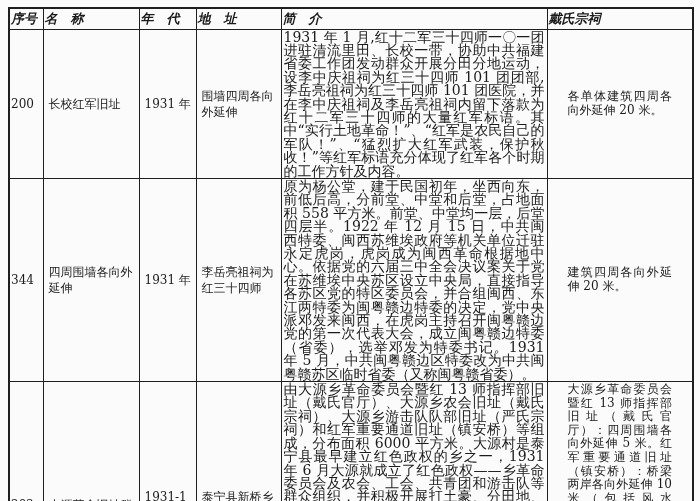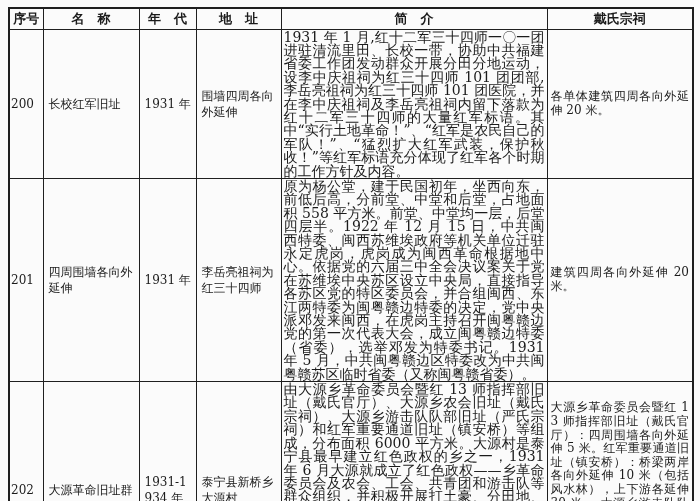--- a/index.html
+++ b/index.html
@@ -30,24 +30,25 @@
     overflow: hidden;
     box-sizing: border-box;
   }
   tr.hdr { height: 21px; }
   tr.r0  { height: 127px; }
   tr.r1  { height: 167px; }
   tr.r2  { height: 176px; }
   th.hcell {
     font-size: 13px;
     font-weight: bold;
-    text-align: center;
+    text-align: left;
     vertical-align: middle;
     padding: 0 1px;
     white-space: nowrap;
+    font-style: italic;
   }
   td.c-id {
     font-size: 12px;
     text-align: left;
     vertical-align: middle;
   }
   td.c-name, td.c-era, td.c-addr {
     font-size: 12px;
     line-height: 16px;
     vertical-align: middle;
@@ -63,21 +64,21 @@
     text-justify: inter-ideograph;
     padding: 1px 2px 0 2px;
     word-break: break-all;
   }
   td.c-prot {
     font-size: 12px;
     line-height: 13.6px;
     vertical-align: middle;
     text-align: justify;
     text-justify: inter-ideograph;
-    padding: 1px 3px;
+    padding: 1px 20px;
     word-break: break-all;
   }
 </style>
 </head>
 <body>
 
 <div class="sheet">
   <table class="doc">
     <colgroup>
       <col style="width:34px">
@@ -100,21 +101,21 @@
     <tbody>
       <tr class="r0">
         <td class="c-id">200</td>
         <td class="c-name">长校红军旧址</td>
         <td class="c-era">1931 年</td>
         <td class="c-addr">围墙四周各向外延伸</td>
         <td class="c-intro">1931 年 1 月,红十二军三十四师一〇一团进驻清流里田、长校一带，协助中共福建省委工作团发动群众开展分田分地运动，设李中庆祖祠为红三十四师 101 团团部,李岳亮祖祠为红三十四师 101 团医院，并在李中庆祖祠及李岳亮祖祠内留下落款为红十二军三十四师的大量红军标语。其中“实行土地革命！”、“红军是农民自己的军队！”、“猛烈扩大红军武装，保护秋收！”等红军标语充分体现了红军各个时期的工作方针及内容。</td>
         <td class="c-prot">各单体建筑四周各向外延伸 20 米。</td>
       </tr>
       <tr class="r1">
-        <td class="c-id">201</td>
+        <td class="c-id">344</td>
         <td class="c-name">四周围墙各向外延伸</td>
         <td class="c-era">1931 年</td>
         <td class="c-addr">李岳亮祖祠为红三十四师</td>
         <td class="c-intro">原为杨公堂，建于民国初年，坐西向东，前低后高，分前堂、中堂和后堂，占地面积 558 平方米。前堂、中堂均一层，后堂四层半。1922 年 12 月 15 日，中共闽西特委、闽西苏维埃政府等机关单位迁驻永定虎岗，虎岗成为闽西革命根据地中心。依据党的六届三中全会决议案关于党在苏维埃中央苏区设立中央局，直接指导各苏区党的特区委员会，并合组闽西、东江两特委为闽粤赣边特委的决定，党中央派邓发来闽西，在虎岗主持召开闽粤赣边党的第一次代表大会，成立闽粤赣边特委（省委），选举邓发为特委书记。1931 年 5 月，中共闽粤赣边区特委改为中共闽粤赣苏区临时省委（又称闽粤赣省委）。</td>
         <td class="c-prot">建筑四周各向外延伸 20 米。</td>
       </tr>
       <tr class="r2">
         <td class="c-id">202</td>
         <td class="c-name">大源革命旧址群</td>
         <td class="c-era">1931-1934 年</td>

